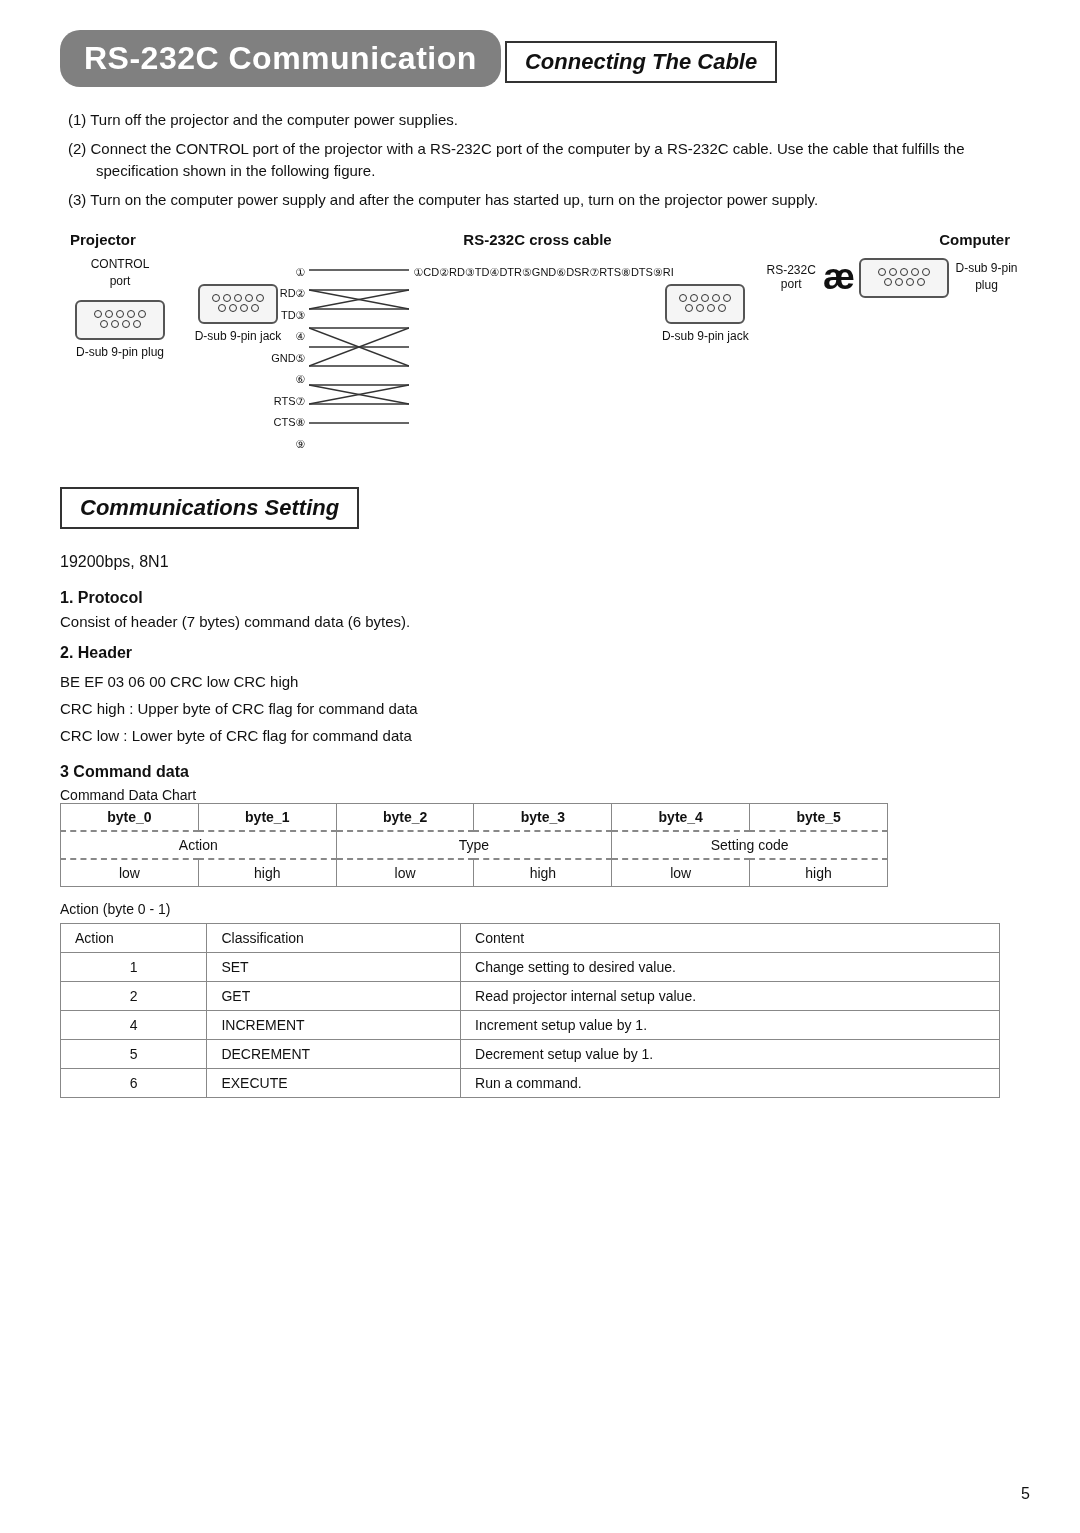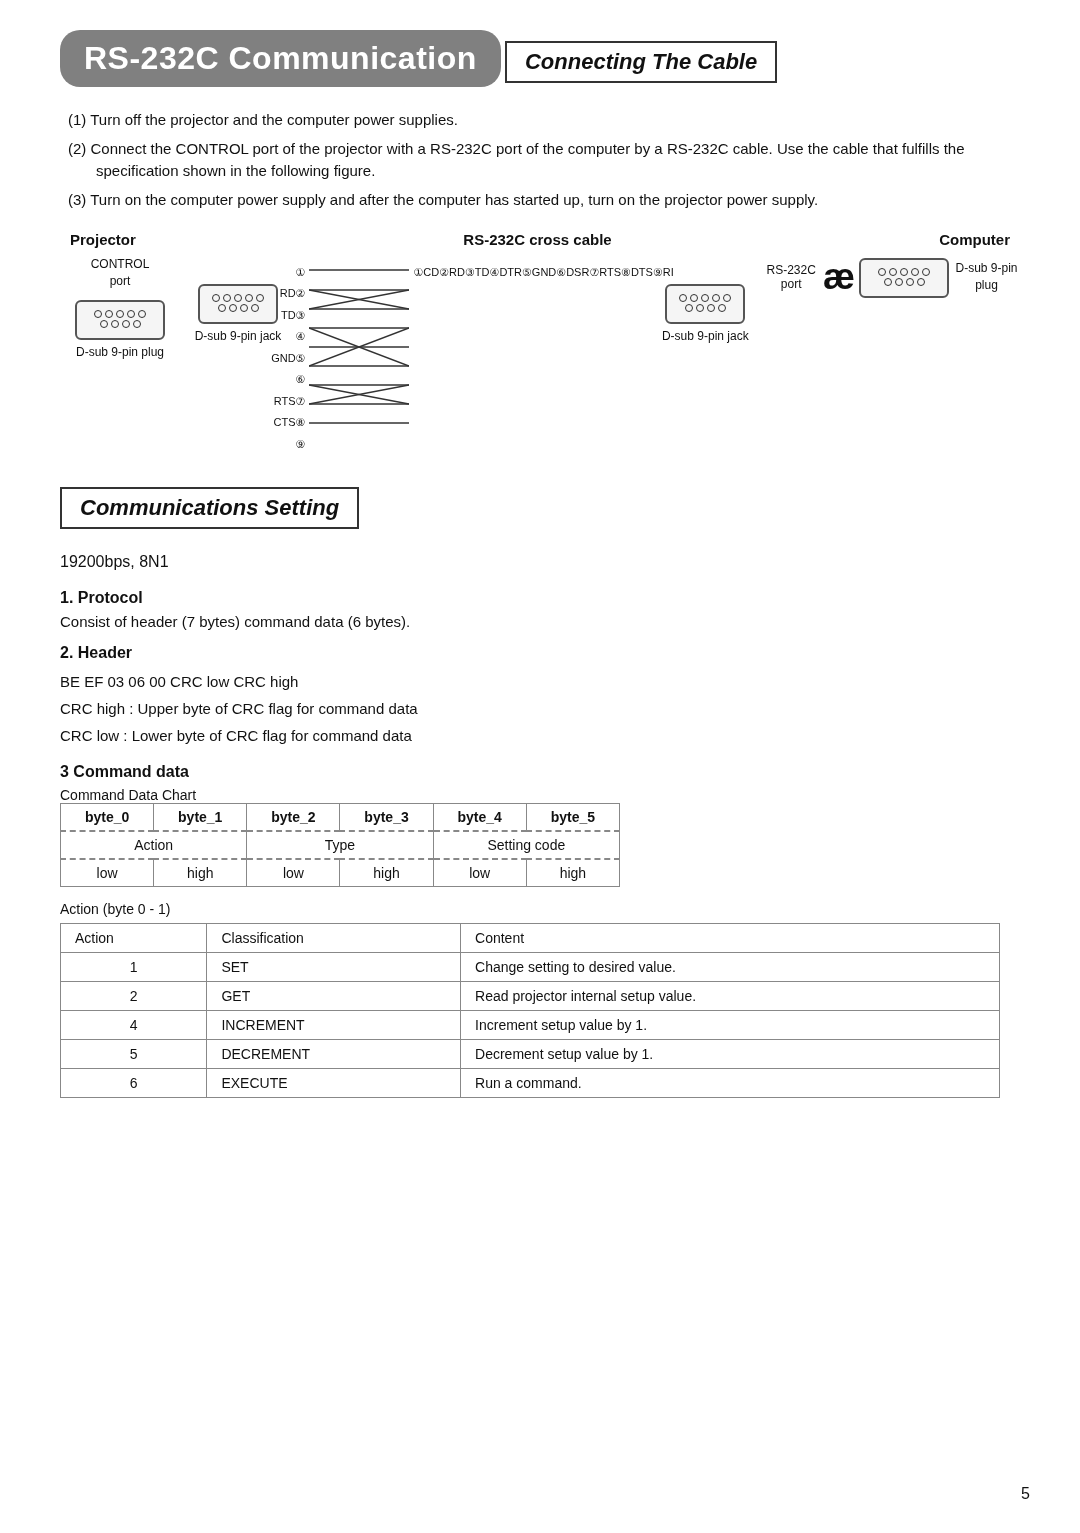--- a/index.html
+++ b/index.html
@@ -116,21 +116,21 @@
     .cmd-chart-label {
       font-size: 14px;
     }
 
     table {
       border-collapse: collapse;
       font-size: 14px;
       margin-bottom: 14px;
     }
     table.byte-table {
-      width: 560px;
+      width: 828px;
     }
     table.byte-table th, table.byte-table td {
       border: 1px solid #888;
       padding: 5px 14px;
       text-align: center;
     }
     table.byte-table .dashed-row td {
       border-top: 2px dashed #888;
       border-bottom: 2px dashed #888;
     }

